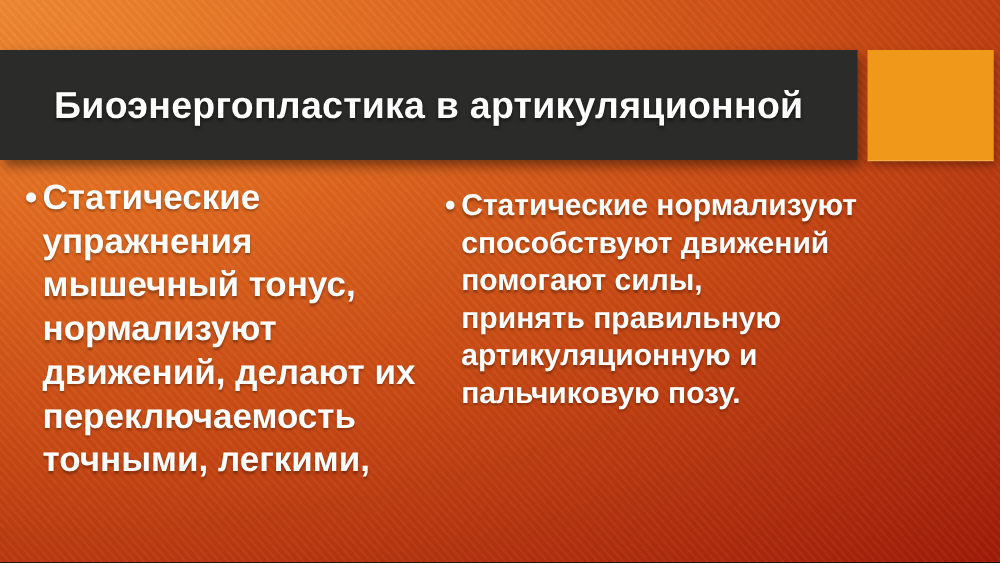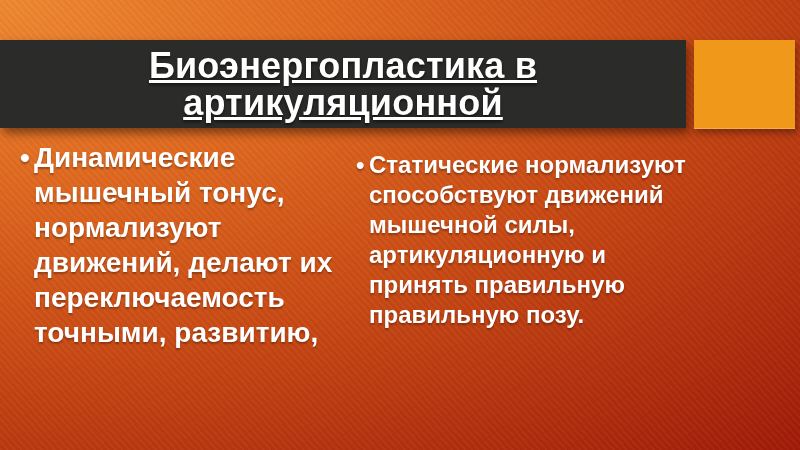--- a/index.html
+++ b/index.html
@@ -39,27 +39,26 @@
     height: 88px;
     background: var(--title-bar-bg, #2b2b29);
     box-shadow: 3px 5px 9px rgba(0,0,0,0.45);
     display: flex;
     align-items: center;
     justify-content: center;
     z-index: 2;
   }
   .title {
     color: var(--title-text, #ffffff);
-    font-size: 36px;
+    font-size: 30px;
     line-height: 37px;
     font-weight: bold;
     text-align: center;
     text-shadow: 0 2px 3px rgba(0,0,0,0.55);
     letter-spacing: 0.2px;
-    text-decoration: underline;
   }
   .title .tline { display: block; }
   .accent-square {
     position: absolute;
     left: 694px;
     top: 40px;
     width: 101px;
     height: 89px;
     background: var(--accent-square, #f0981a);
     box-shadow: 2px 4px 7px rgba(0,0,0,0.35), inset 0 -1px 0 rgba(255,255,255,0.22);
@@ -106,31 +105,32 @@
   <div class="title-bar">
     <div class="title">
       <span class="tline">Биоэнергопластика в артикуляционной</span>
     </div>
   </div>
 
   <div class="accent-square"></div>
 
   <div class="bullet-block col-left">
     <span class="bullet">•</span>
-    <span class="bline">Динамические</span>
+    <span class="bline">Статические</span>
+    <span class="bline">упражнения</span>
     <span class="bline">мышечный тонус,</span>
     <span class="bline">нормализуют</span>
     <span class="bline">движений, делают их</span>
     <span class="bline">переключаемость</span>
-    <span class="bline">точными, развитию,</span>
+    <span class="bline">точными, легкими,</span>
   </div>
 
   <div class="bullet-block col-right">
     <span class="bullet">•</span>
     <span class="bline">Статические нормализуют</span>
     <span class="bline">способствуют движений</span>
-    <span class="bline">мышечной силы,</span>
+    <span class="bline">помогают силы,</span>
+    <span class="bline">принять правильную</span>
     <span class="bline">артикуляционную и</span>
-    <span class="bline">принять правильную</span>
-    <span class="bline">правильную позу.</span>
+    <span class="bline">пальчиковую позу.</span>
   </div>
 
 </div>
 
 </body></html>

